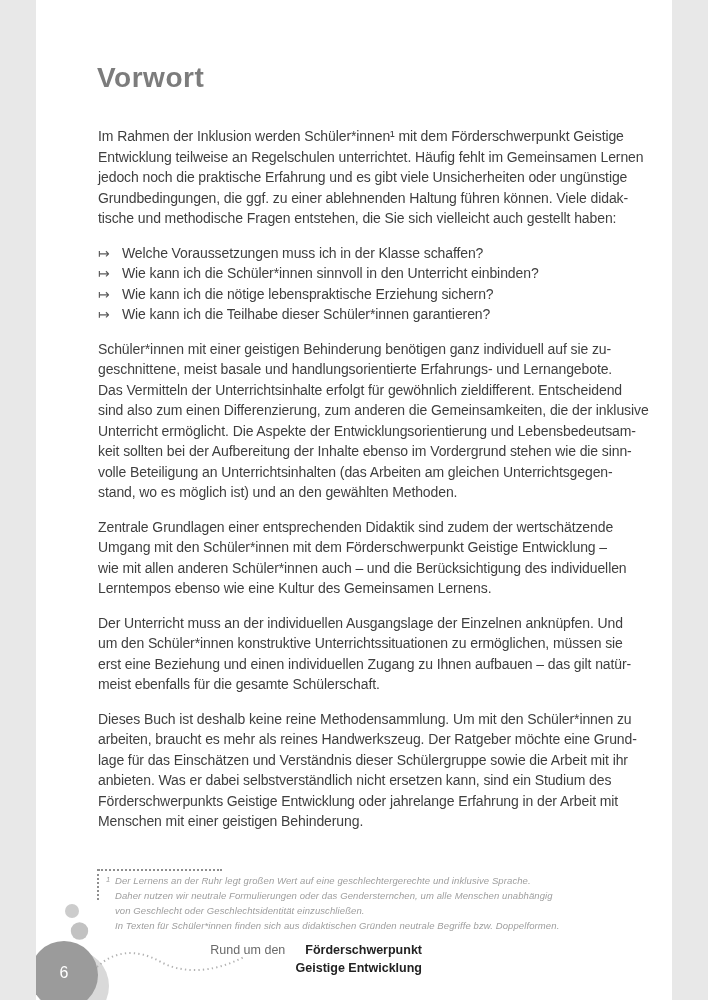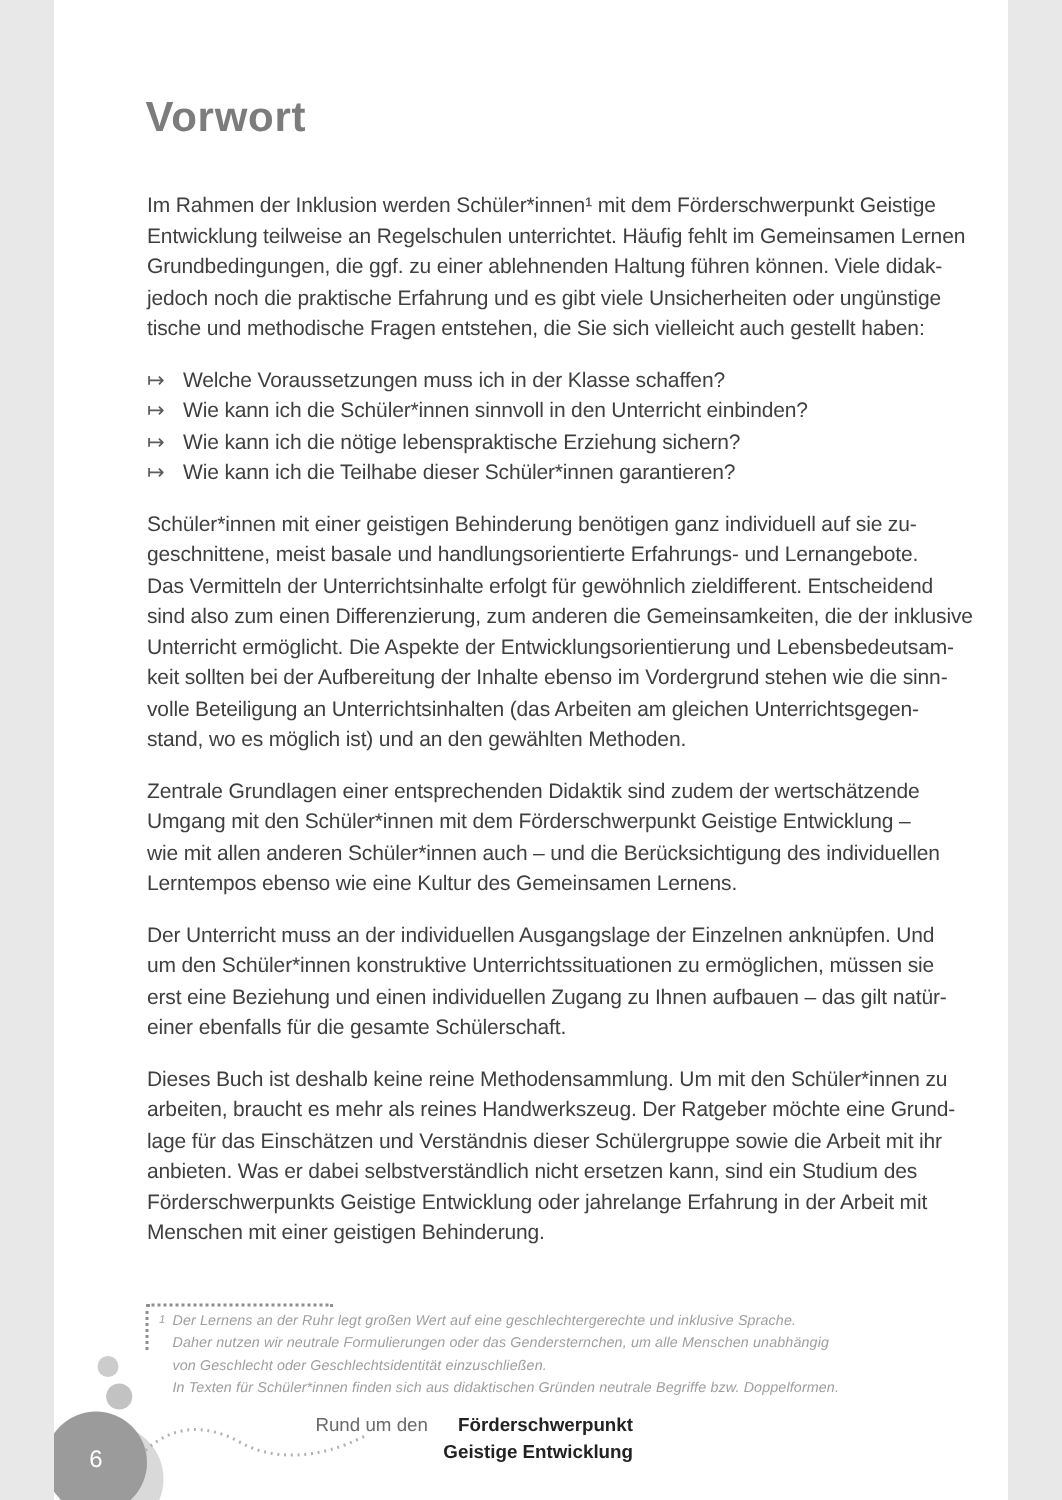--- a/index.html
+++ b/index.html
@@ -44,22 +44,22 @@
 <div class="page">
 
   <h1 class="title">Vorwort</h1>
 
   <div class="body-text">
 
     <div class="para">
 
     <div class="line">Im Rahmen der Inklusion werden Schüler*innen¹ mit dem Förderschwerpunkt Geistige</div>
         <div class="line">Entwicklung teilweise an Regelschulen unterrichtet. Häufig fehlt im Gemeinsamen Lernen</div>
+        <div class="line">jedoch noch die praktische Erfahrung und es gibt viele Unsicherheiten oder ungünstige</div>
         <div class="line">Grundbedingungen, die ggf. zu einer ablehnenden Haltung führen können. Viele didak-</div>
-        <div class="line">jedoch noch die praktische Erfahrung und es gibt viele Unsicherheiten oder ungünstige</div>
         <div class="line">tische und methodische Fragen entstehen, die Sie sich vielleicht auch gestellt haben:</div>
       </div>
 
     <div class="bullets">
 
     <div class="bullet-row">
         <span class="arrow">↦</span>
         <span class="q">Welche Voraussetzungen muss ich in der Klasse schaffen?</span>
       </div>
         <div class="bullet-row">
@@ -94,21 +94,21 @@
         <div class="line">Umgang mit den Schüler*innen mit dem Förderschwerpunkt Geistige Entwicklung –</div>
         <div class="line">wie mit allen anderen Schüler*innen auch – und die Berücksichtigung des individuellen</div>
         <div class="line">Lerntempos ebenso wie eine Kultur des Gemeinsamen Lernens.</div>
       </div>
 
     <div class="para">
 
     <div class="line">Der Unterricht muss an der individuellen Ausgangslage der Einzelnen anknüpfen. Und</div>
         <div class="line">um den Schüler*innen konstruktive Unterrichtssituationen zu ermöglichen, müssen sie</div>
         <div class="line">erst eine Beziehung und einen individuellen Zugang zu Ihnen aufbauen – das gilt natür-</div>
-        <div class="line">einer ebenfalls für die gesamte Schülerschaft.</div>
+        <div class="line">meist ebenfalls für die gesamte Schülerschaft.</div>
       </div>
 
     <div class="para">
 
     <div class="line">Dieses Buch ist deshalb keine reine Methodensammlung. Um mit den Schüler*innen zu</div>
         <div class="line">arbeiten, braucht es mehr als reines Handwerkszeug. Der Ratgeber möchte eine Grund-</div>
         <div class="line">lage für das Einschätzen und Verständnis dieser Schülergruppe sowie die Arbeit mit ihr</div>
         <div class="line">anbieten. Was er dabei selbstverständlich nicht ersetzen kann, sind ein Studium des</div>
         <div class="line">Förderschwerpunkts Geistige Entwicklung oder jahrelange Erfahrung in der Arbeit mit</div>
         <div class="line">Menschen mit einer geistigen Behinderung.</div>

